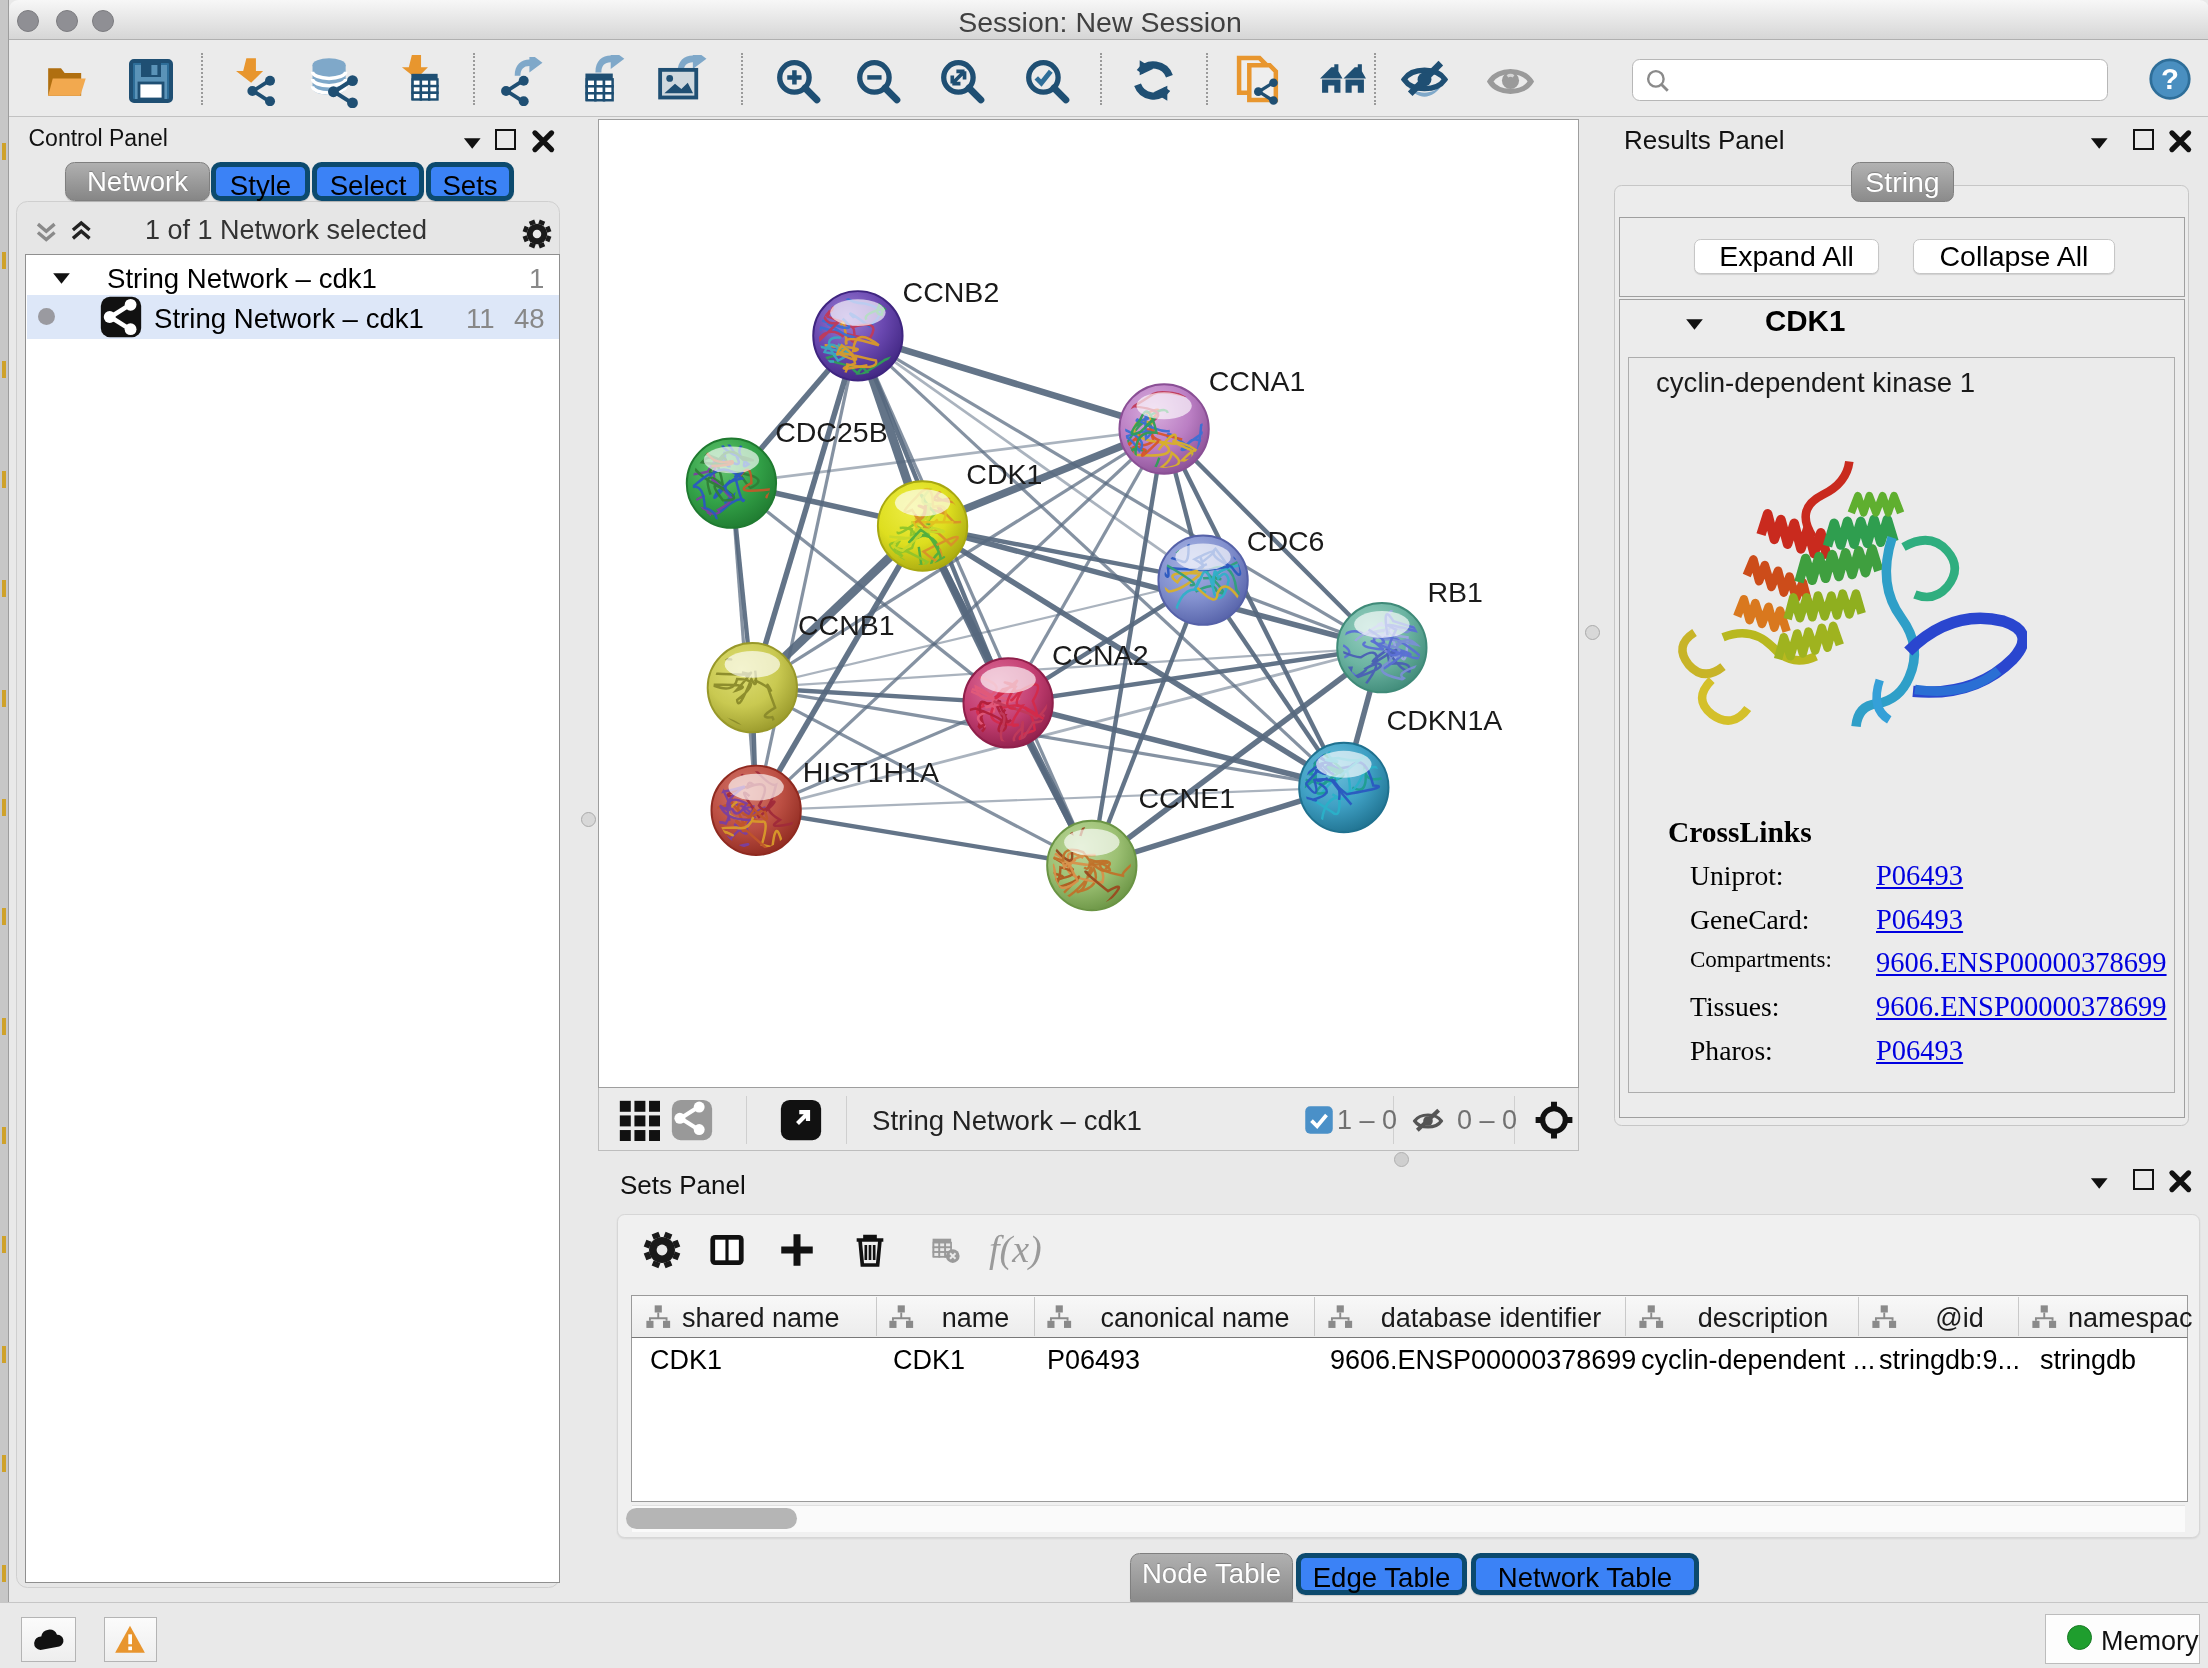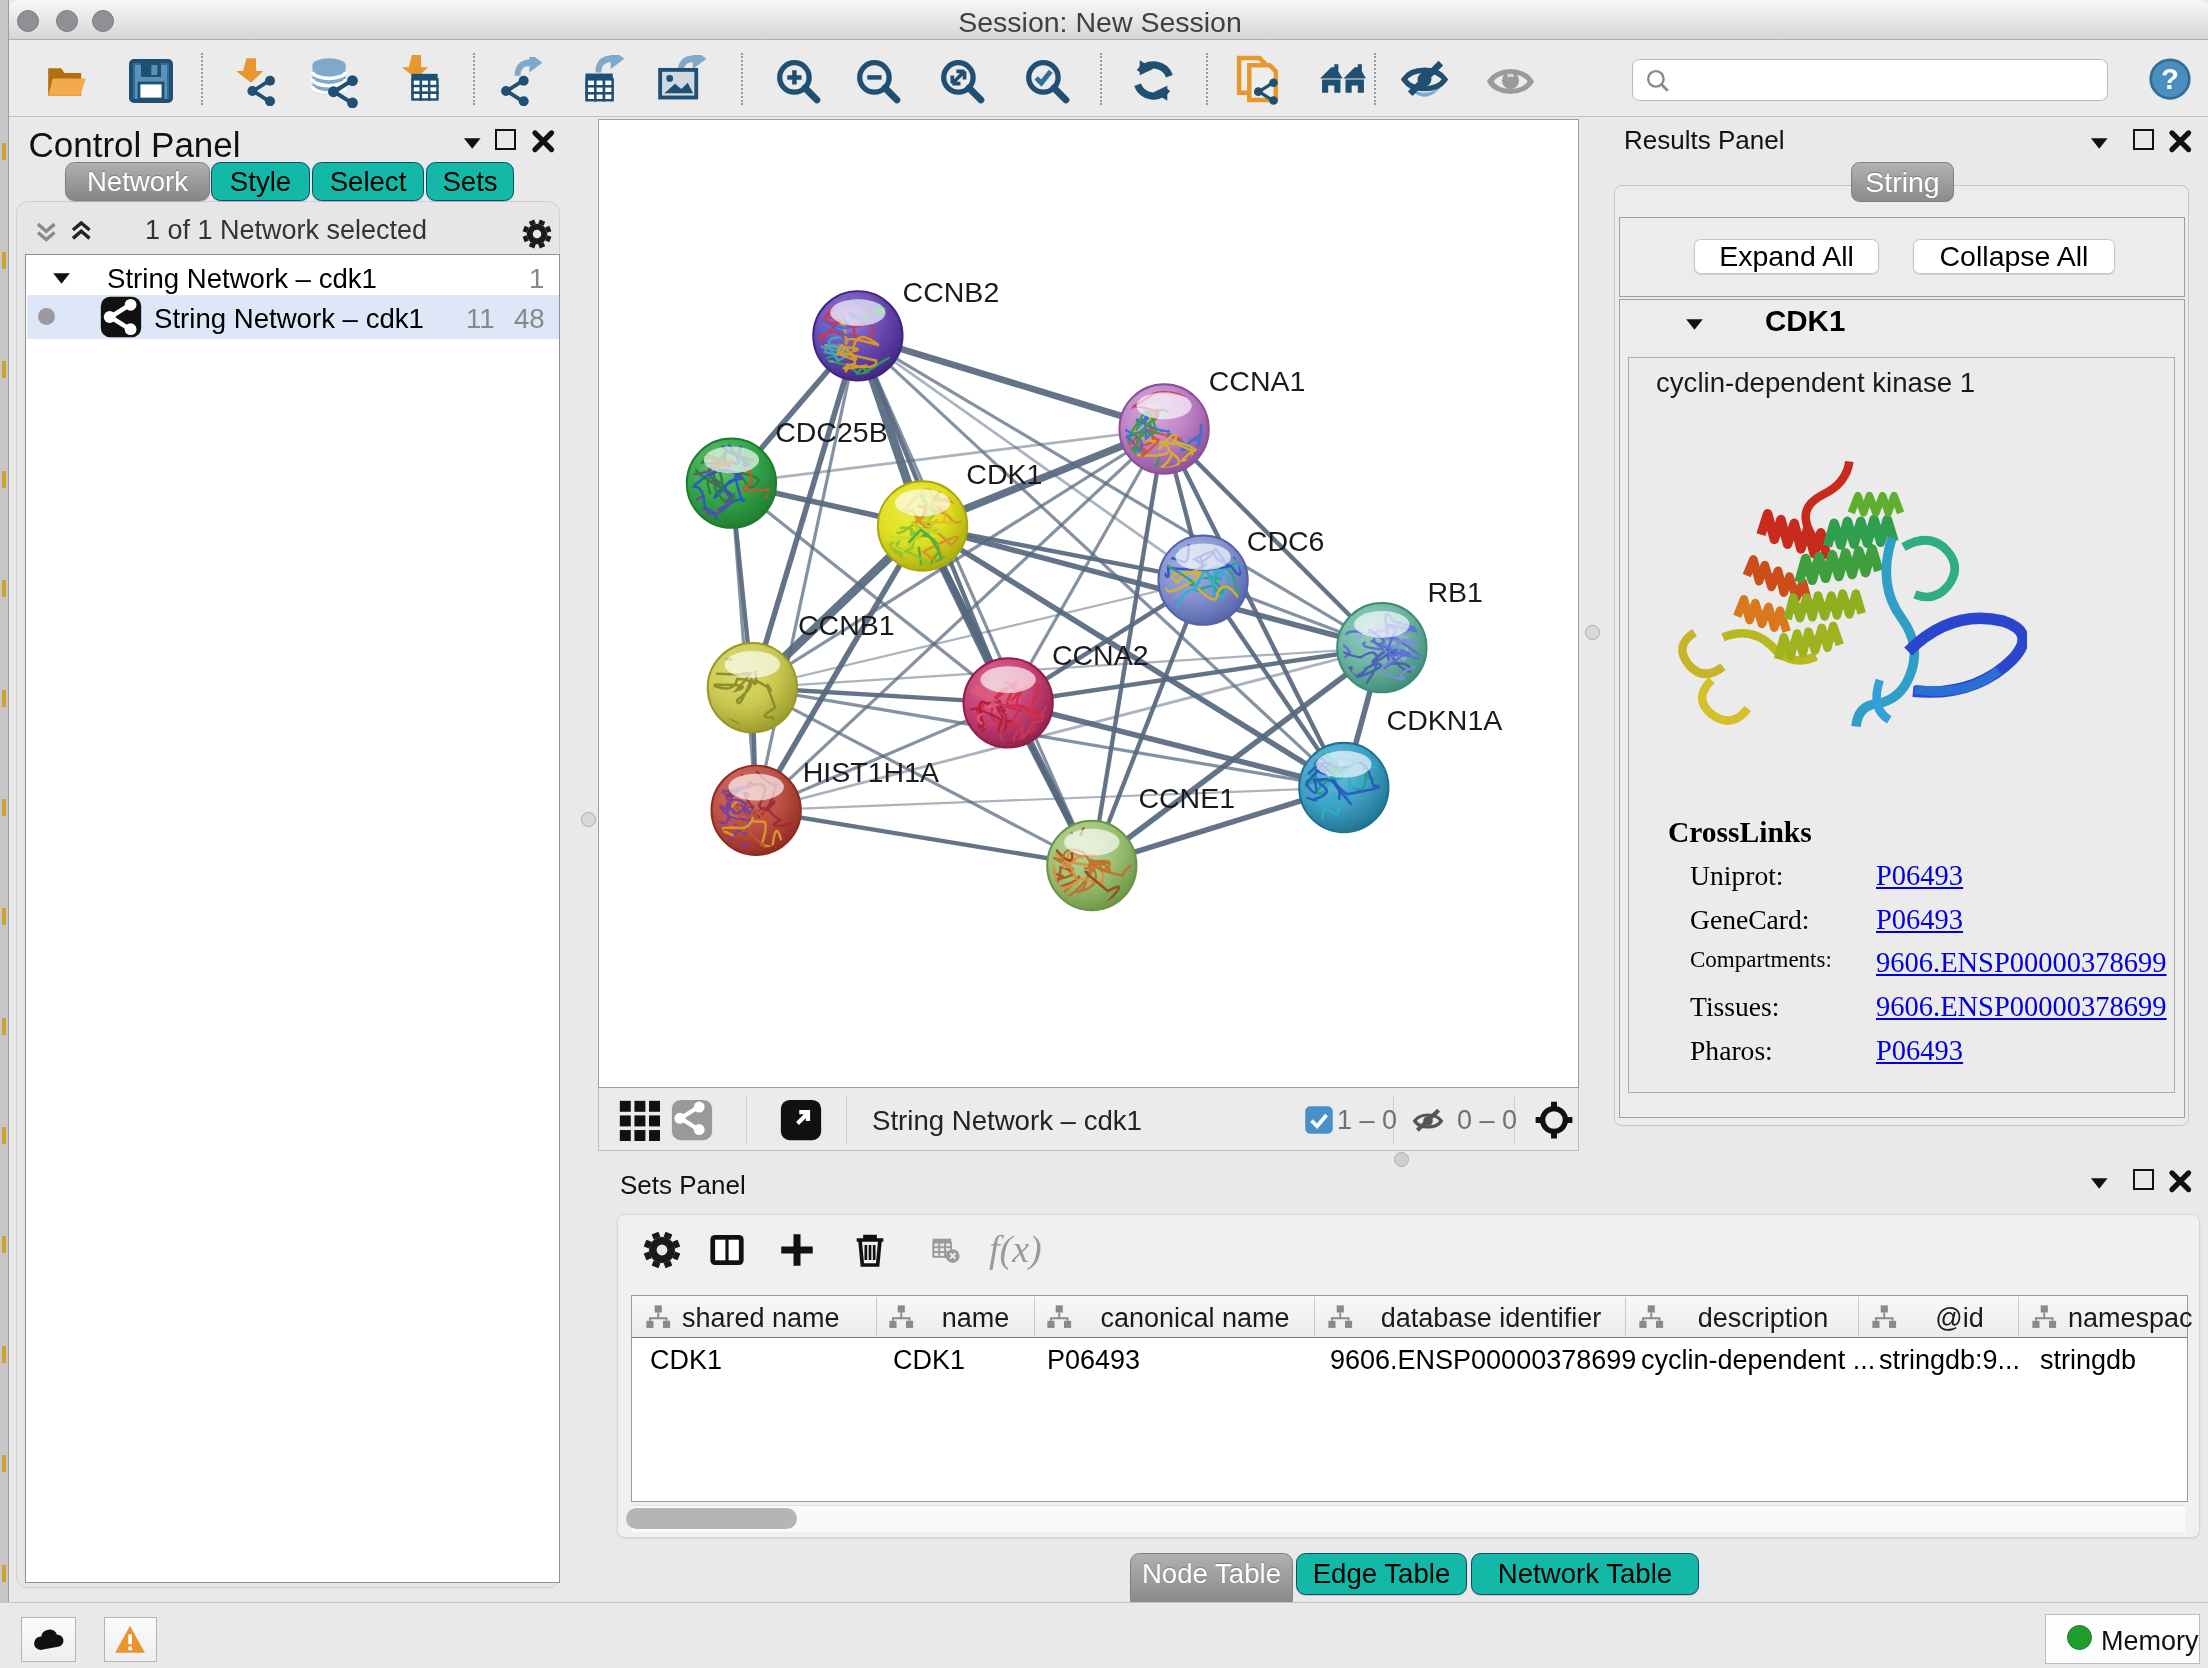--- a/index.html
+++ b/index.html
@@ -5,22 +5,22 @@
   font-family:"Liberation Sans",sans-serif;-webkit-font-smoothing:antialiased}
 .abs{position:absolute}
 #edge-strip{left:0;top:0;width:8.6px;height:1668px;background:#c7c7c7;border-right:1px solid #9d9d9d}
 #titlebar{left:8.6px;top:0;width:2200px;height:40px;
   background:linear-gradient(#f7f7f7,#d6d6d6);border-bottom:1px solid #b0b0b0;border-top-left-radius:9.5px;border-top-right-radius:9.5px}
 .tl{width:22px;height:22px;border-radius:50%;background:#8f8f94;border:1px solid #7c7c80;top:9.5px}
 #title-text{top:5.7px;left:0;width:2200px;text-align:center;font-size:28.5px;color:#404040}
 #toolbar{left:8.6px;top:40px;width:2200px;height:77px;background:#ebebeb;border-bottom:1px solid #c2c2c2}
 .tsep{top:53px;height:52px;width:0;border-left:2.9px dotted #9a9a9a}
 #searchbox{left:1632px;top:59px;width:476px;height:42px;background:#fff;border:1.9px solid #b7b7b7;border-radius:7.6px}
-#panel-hdr-cp{left:28.5px;top:125px;font-size:35px;color:#111}
-.tab{position:absolute;height:39px;border:1px solid #0c4a6e;background:#14b8a6;color:#000;
+#panel-hdr-cp{left:28.5px;top:125px;font-size:23px;color:#111}
+.tab{position:absolute;height:39px;border:5px solid #0c4a6e;background:#3b82f6;color:#000;
   font-size:27.6px;text-align:center;line-height:37px;border-radius:9.5px 9.5px 9.5px 9.5px;box-shadow:0 1px 1px rgba(0,0,0,.15)}
 .tabsel{background:linear-gradient(#b0b0b0,#868686);color:#fff;border:1px solid #7f7f7f;text-shadow:0 -1px 1px rgba(0,0,0,.25)}
 #cp-inner{left:16px;top:201px;width:544px;height:1387px;background:#e6e6e6;border:1px solid #cfcfcf;border-radius:11.4px}
 #cp-selbar{left:25px;top:207px;width:535px;height:47px;color:#333;font-size:27px;white-space:nowrap}
 #cp-list{left:25px;top:254px;width:535px;height:1329px;background:#fff;border:1.9px solid #8f8f8f}
 #netview{left:598px;top:119px;width:981px;height:969px;background:#fff;border:1px solid #9e9e9e}
 #netbar{left:598px;top:1088px;width:981px;height:63px;background:#ebebeb;border:1px solid #bdbdbd;border-top:none}
 .nbsep{top:1096px;height:48px;width:0;border-left:1.9px solid #cfcfcf}
 #resultspanel{left:1614px;top:185px;width:575px;height:941px;background:#ececec;border:1px solid #c6c6c6;border-radius:7.6px}
 #rp-hdr{left:1624px;top:125px;font-size:26px;color:#111}

